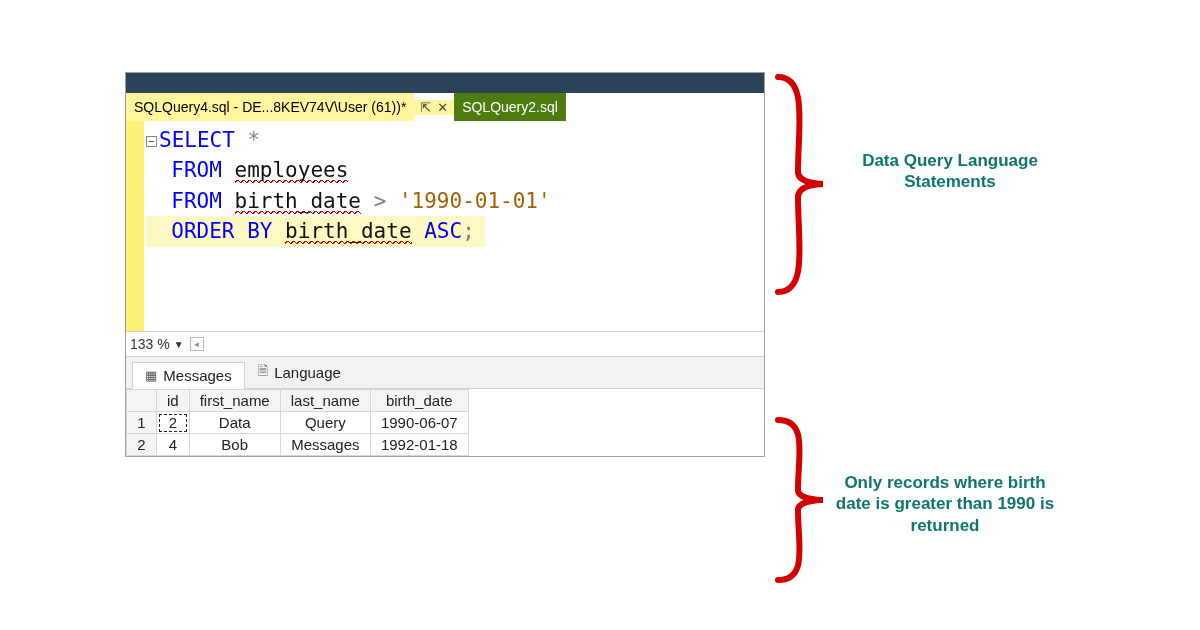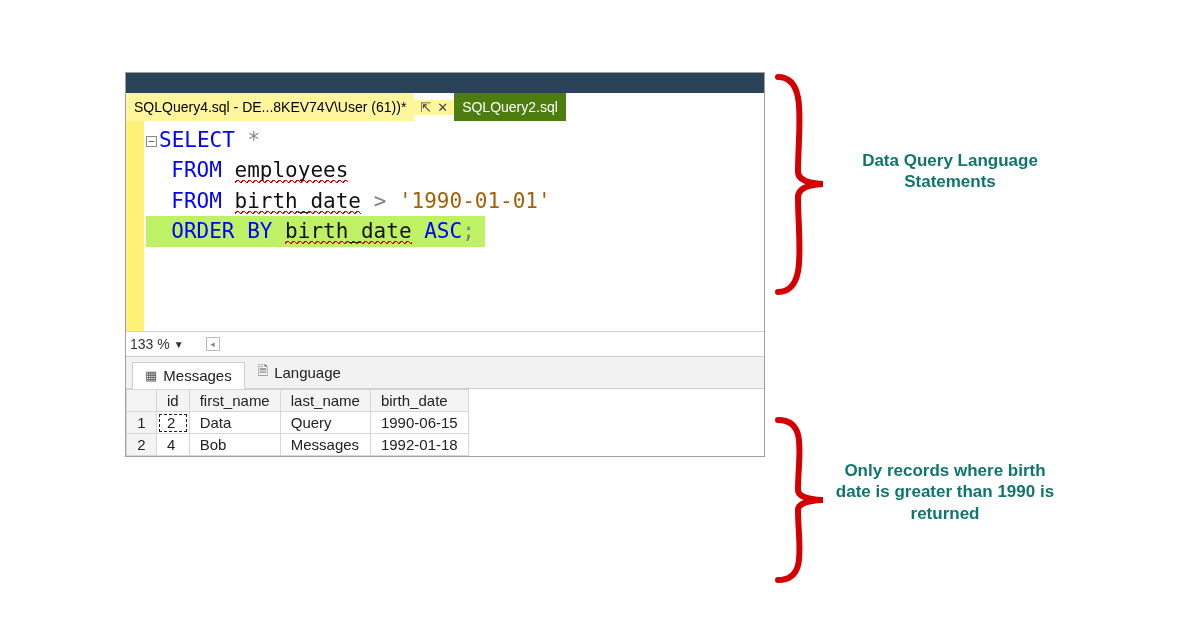--- a/index.html
+++ b/index.html
@@ -90,34 +90,34 @@
   .squiggle {
     border-bottom: 2px solid transparent;
     background-image: linear-gradient(45deg, transparent 65%, #d40000 65%, #d40000 80%, transparent 80%),
                       linear-gradient(-45deg, transparent 65%, #d40000 65%, #d40000 80%, transparent 80%);
     background-size: 6px 4px;
     background-repeat: repeat-x;
     background-position: 0 100%;
     padding-bottom: 2px;
   }
   .current-line {
-    background: #bef264;
+    background: #fef9c3;
     display: inline-block;
     width: auto;
     text-align: center;
   }
   .zoom-bar {
     display:flex;
     align-items:center;
     border-top: 1px solid #cfcfcf;
     border-bottom: 1px solid #cfcfcf;
     height: 26px;
     font-size: 14px;
     color: #333;
-    gap: 20px;
+    gap: 4px;
     padding-left: 4px;
   }
   .zoom-dd { display:flex; align-items:center; gap:4px; }
   .zoom-arrow { font-size:10px; color:#333; }
   .scroll-left {
     width: 14px; height: 14px;
     border: 1px solid #bbb;
     display:flex; align-items:center; justify-content:center;
     font-size:9px; color:#888;
     margin-left:2px;
@@ -153,21 +153,21 @@
     padding: 0;
   }
   table.grid {
     border-collapse: collapse;
     font-size: 15px;
     color:#222;
   }
   table.grid th, table.grid td {
     border: 1px solid #d6d6d6;
     padding: 2px 10px;
-    text-align: left;
+    text-align: center;
     font-weight: normal;
     background:#fff;
   }
   table.grid th {
     background: #f4f4f4;
   }
   table.grid td.rownum {
     background:#f4f4f4;
     text-align:center;
     width: 30px;
@@ -242,21 +242,21 @@
         <th>id</th>
         <th>first_name</th>
         <th>last_name</th>
         <th>birth_date</th>
       </tr>
       <tr>
         <td class="rownum">1</td>
         <td class="sel">2</td>
         <td>Data</td>
         <td>Query</td>
-        <td>1990-06-15</td>
+        <td>1990-06-07</td>
       </tr>
       <tr>
         <td class="rownum">2</td>
         <td>4</td>
         <td>Bob</td>
         <td>Messages</td>
         <td>1992-01-18</td>
       </tr>
     </tbody>
       </table>
@@ -264,13 +264,13 @@
 </div>
 
 <svg class="brace" style="left:768px; top:72px;" width="60" height="225">
   <path d="M10,5 C40,5 30,55 30,100 C30,112 55,112 55,112 C55,112 30,112 30,125 C30,170 40,220 10,220" stroke="#d40000" stroke-width="6" fill="none" stroke-linecap="round"></path>
 </svg>
 <svg class="brace" style="left:768px; top:415px;" width="60" height="170">
   <path d="M10,5 C40,5 30,40 30,75 C30,85 55,85 55,85 C55,85 30,85 30,95 C30,130 40,165 10,165" stroke="#d40000" stroke-width="6" fill="none" stroke-linecap="round"></path>
 </svg>
 
 <div class="annotation" style="left:840px; top:150px;">Data Query Language Statements</div>
-<div class="annotation" style="left:835px; top:460px;">Only records where birth date is greater than 1990 is returned</div>
+<div class="annotation" style="left:835px; top:472px;">Only records where birth date is greater than 1990 is returned</div>
 
 </body></html>

